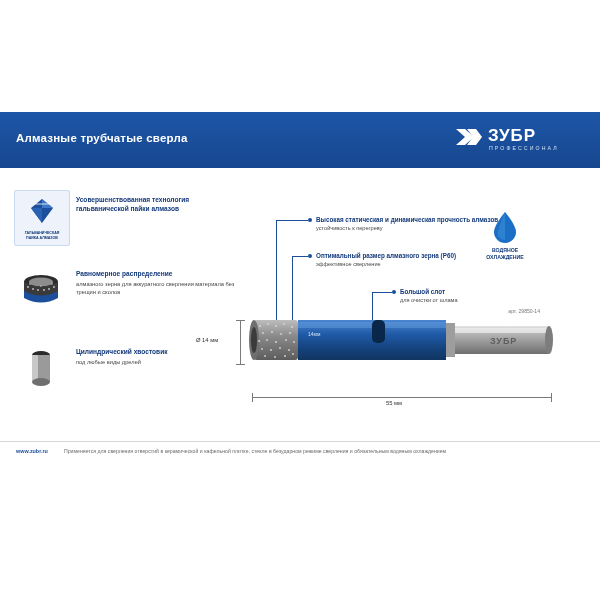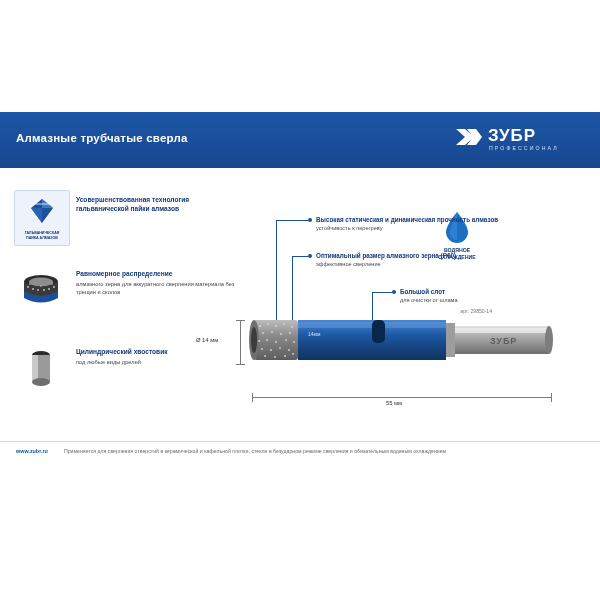--- a/index.html
+++ b/index.html
@@ -14,20 +14,21 @@
     color: #1b1b1b;
     overflow: hidden;
   }
   .sheet {
     position: absolute;
     left: 0;
     top: 112px;
     width: 508px;
     height: 352px;
     background: #ffffff;
+    padding-left: 48px;
   }
   
   .header {
     position: absolute;
     left: 0;
     top: 0;
     width: 600px;
     height: 56px;
     background: #1b4f9c;
     background: linear-gradient(180deg, #1d56a7 0%, #17478f 100%);

